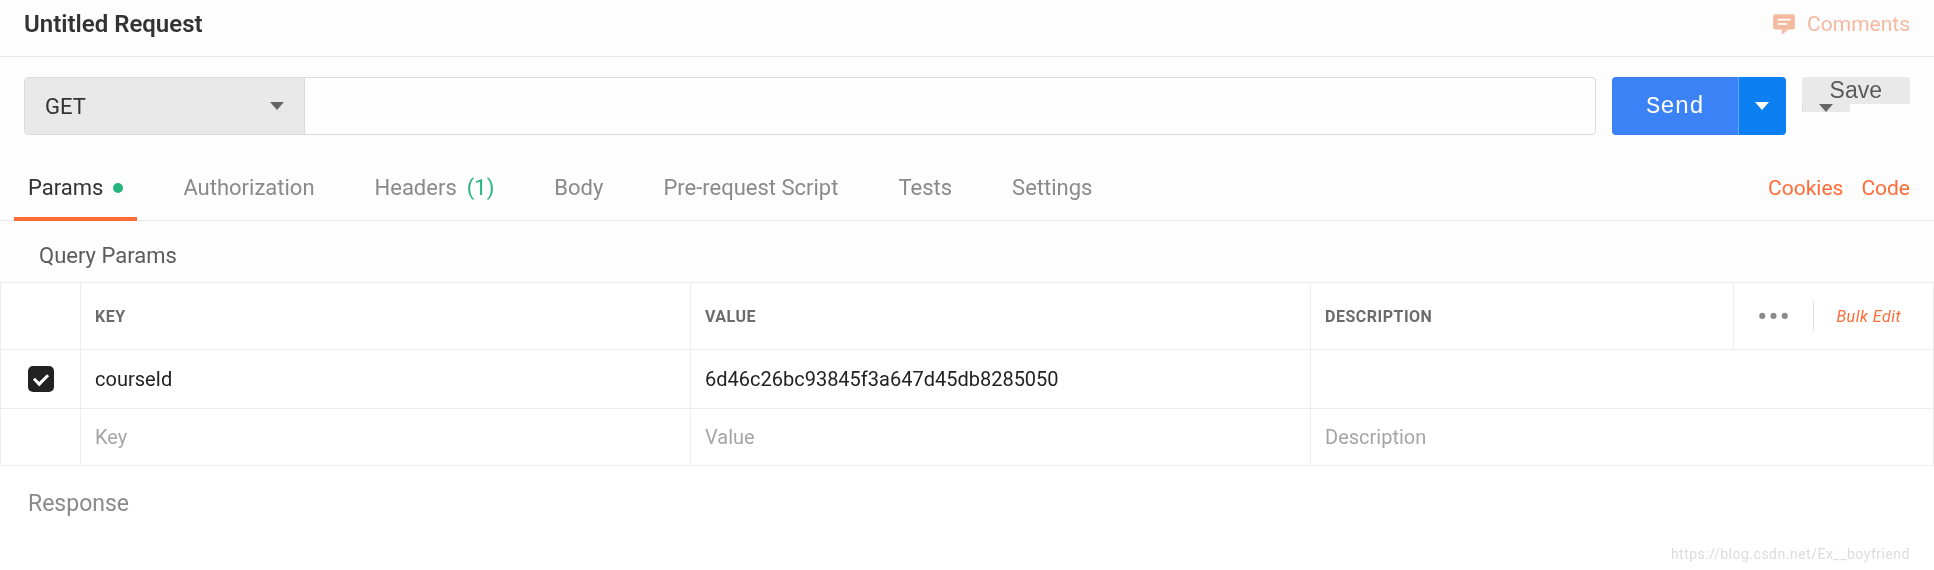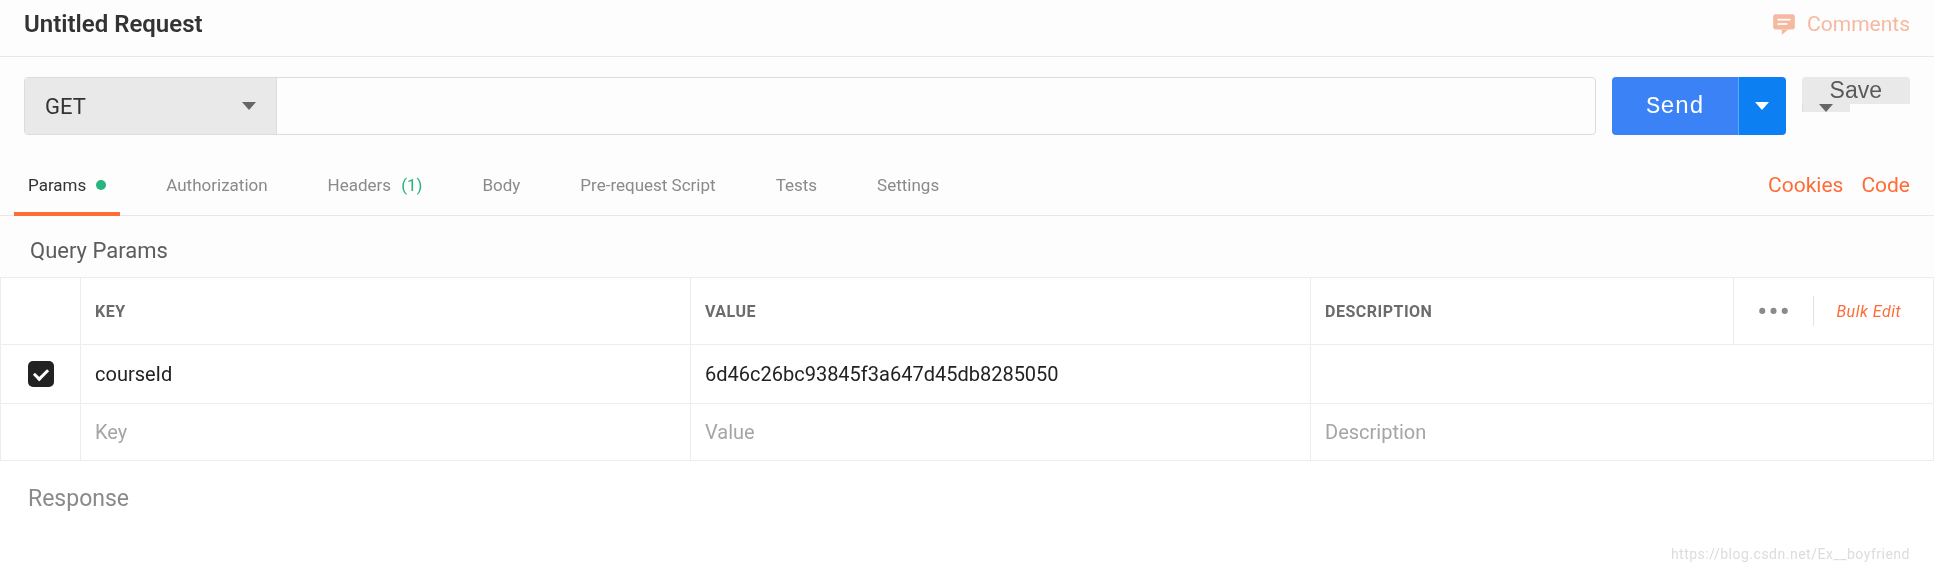--- a/index.html
+++ b/index.html
@@ -52,21 +52,21 @@
   }
   .method-url-group {
     display: flex;
     flex: 1;
     border: 1px solid #dcdcdc;
     border-radius: 4px;
     overflow: hidden;
     height: 58px;
   }
   .method-select {
-    width: 252px;
+    width: 280px;
     background: #e9e9e9;
     border: none;
     border-right: 1px solid #dcdcdc;
     display: flex;
     align-items: center;
     justify-content: space-between;
     padding: 0 20px;
     cursor: pointer;
     gap: 30px;
   }
@@ -152,21 +152,21 @@
     border-bottom: 1px solid #e8e8e8;
     background: #fdfdfd;
   }
   .tabs-left {
     display: flex;
     gap: 52px;
     align-items: center;
   }
   .tab {
     padding: 20px 4px;
-    font-size: 17px;
+    font-size: 22px;
     color: #8a8a8a;
     cursor: pointer;
     position: relative;
     display: flex;
     align-items: center;
     gap: 10px;
   }
   .tab.active {
     color: #333;
   }
@@ -185,21 +185,21 @@
   .tabs-right {
     display: flex;
     gap: 18px;
     align-items: center;
     font-size: 21px;
   }
   .link-orange { color: #ff6c37; cursor: pointer; }
 
   
   .section-title {
-    padding: 22px 30px 14px;
+    padding: 22px 39px 14px;
     font-size: 22px;
     color: #5c5c5c;
     background: #fdfdfd;
   }
 
   
   .params-table {
     width: 100%;
     border-collapse: collapse;
   }

